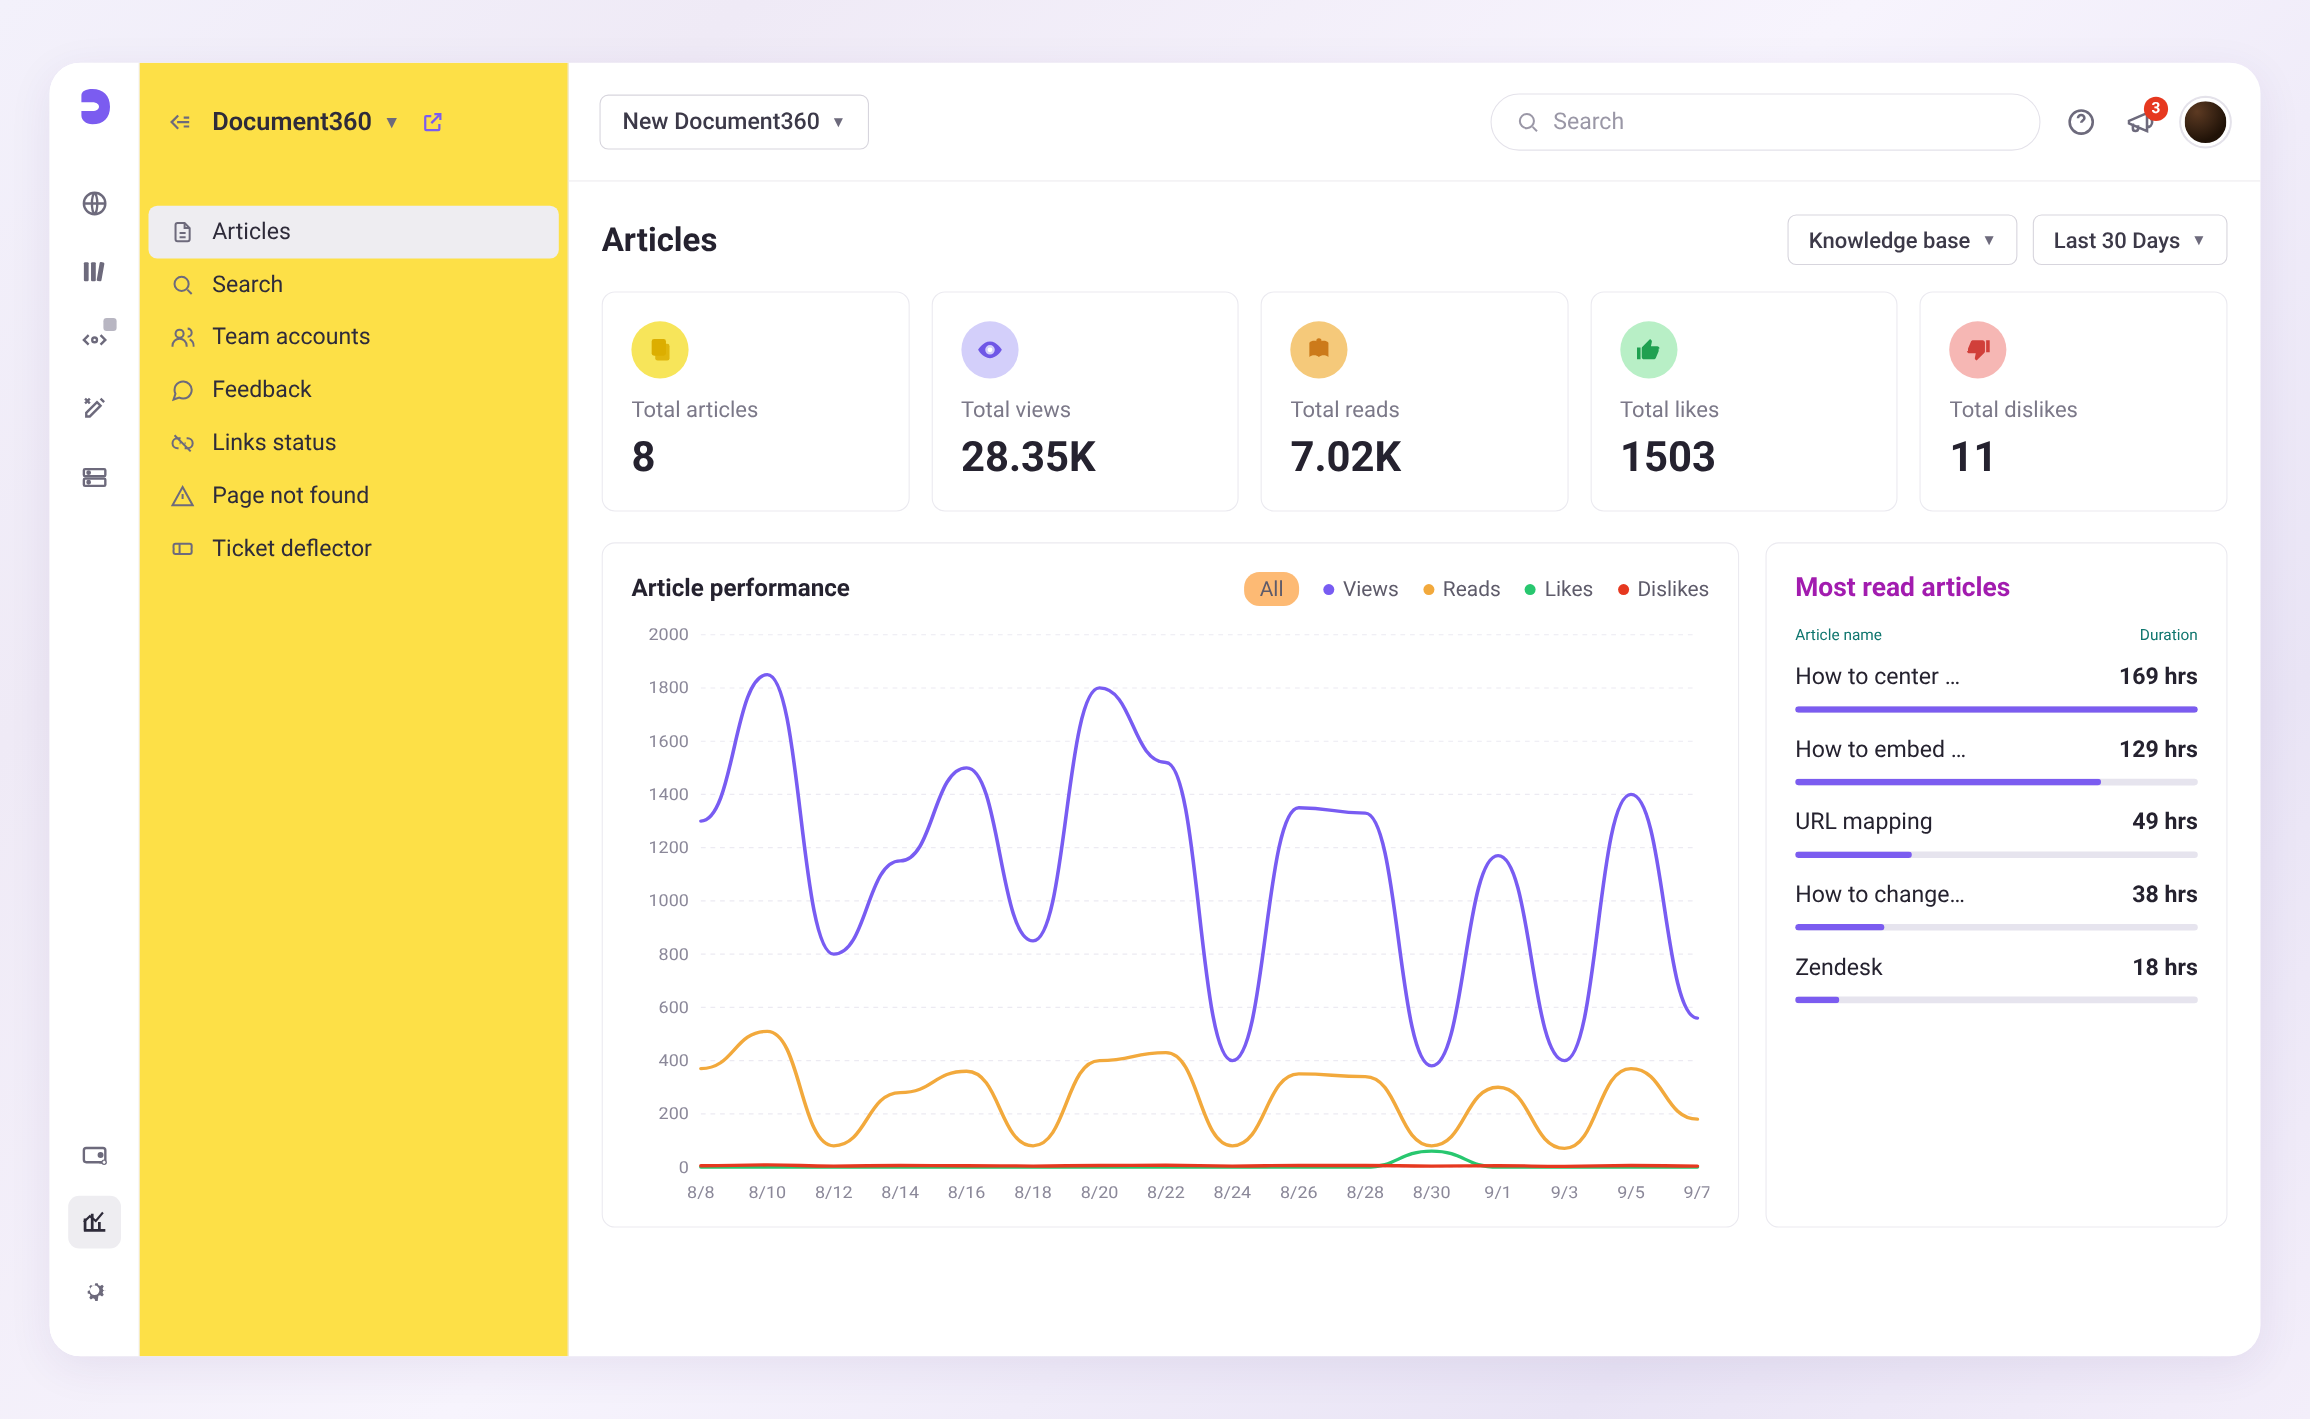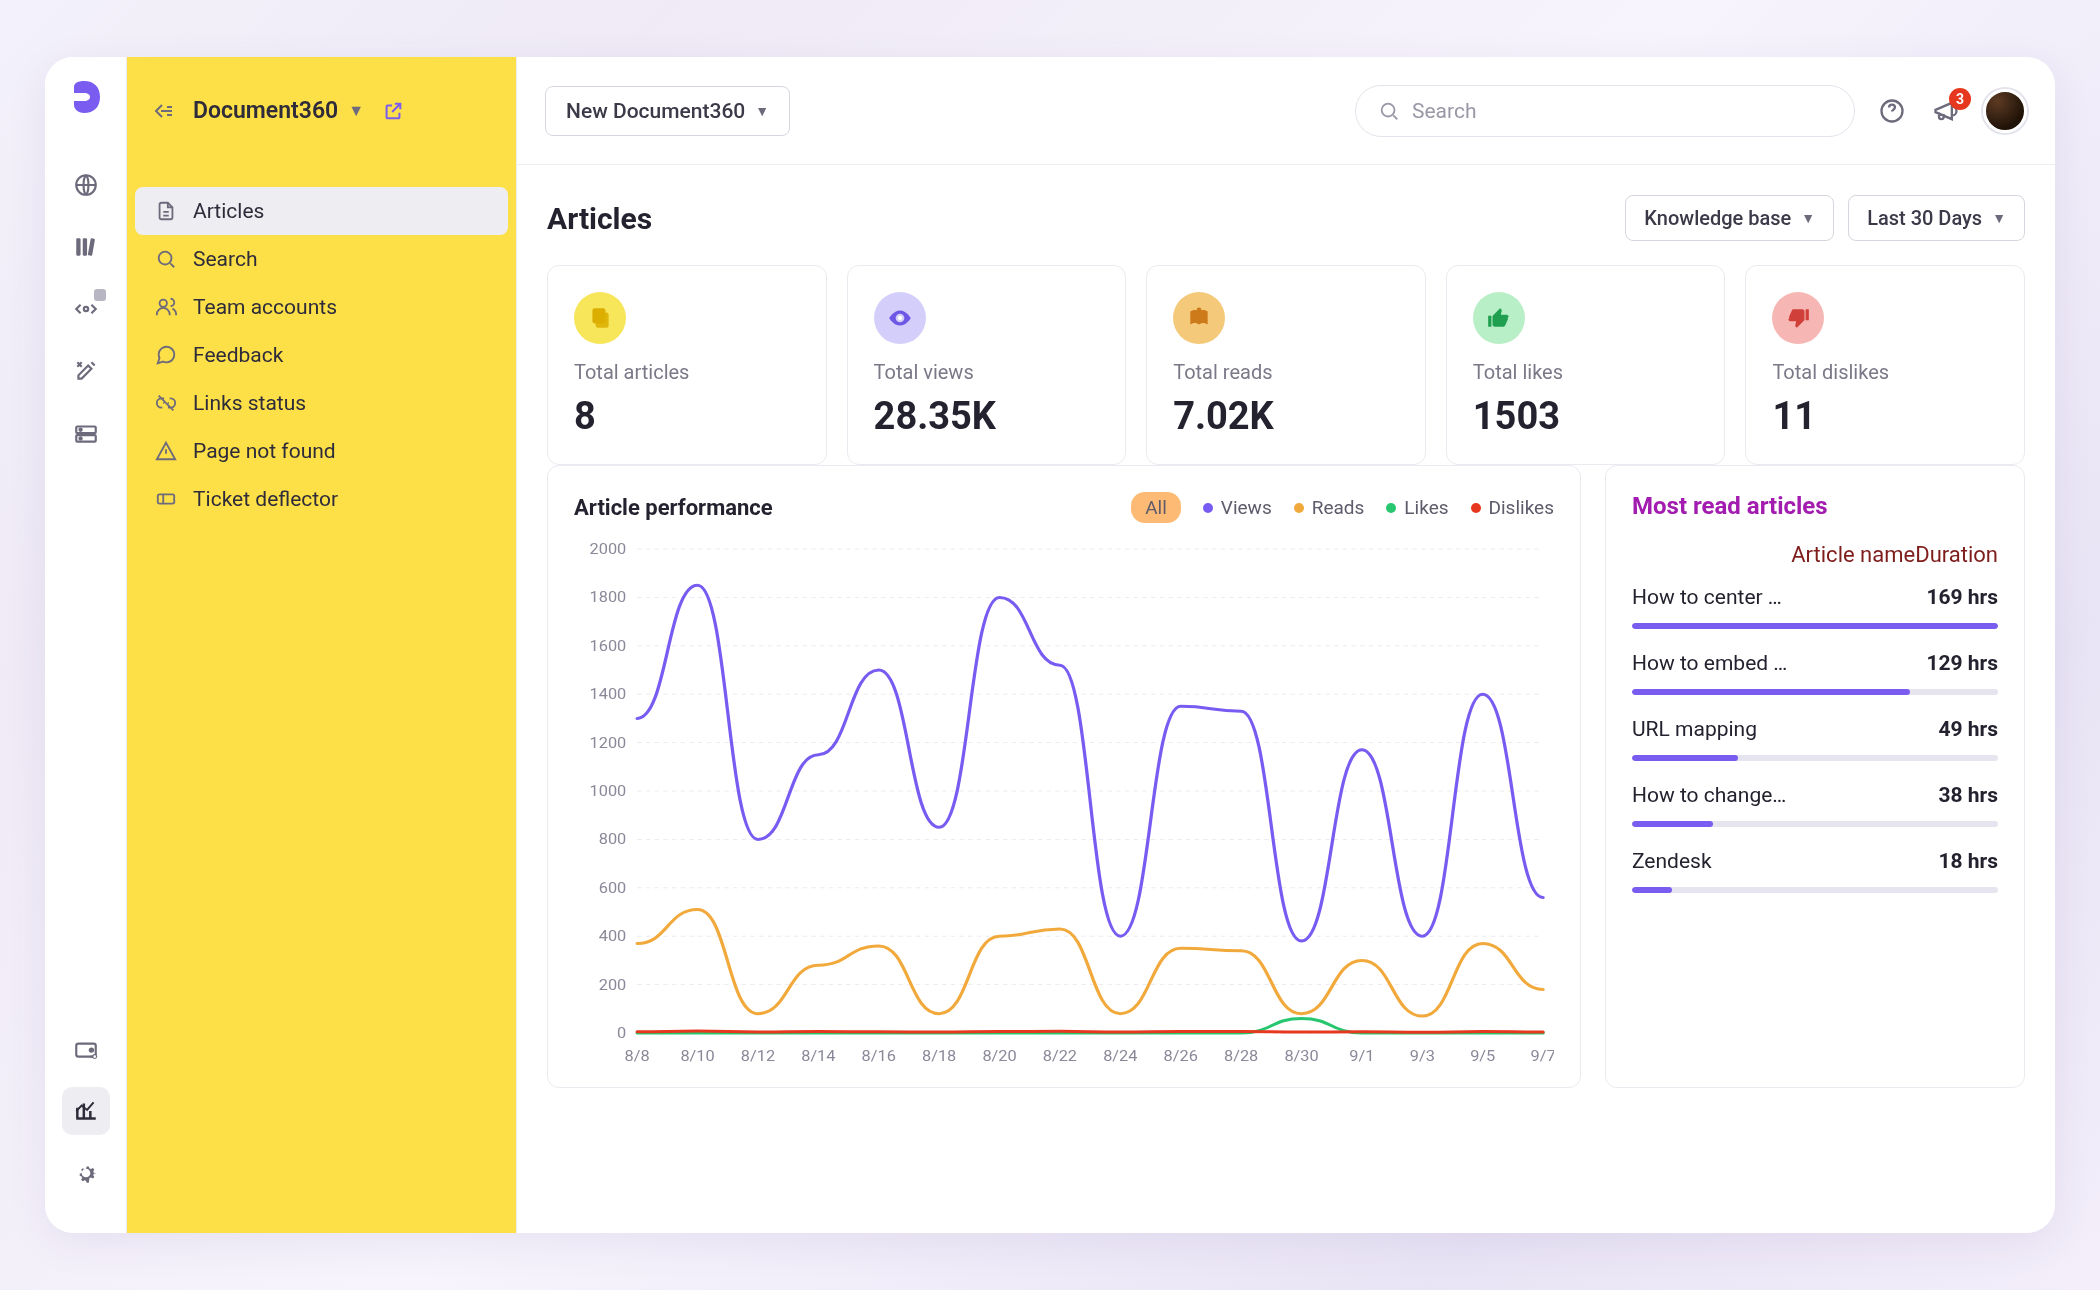--- a/index.html
+++ b/index.html
@@ -153,21 +153,21 @@
 .ph-spacer{flex:1;}
 .filter-btn {
   display:flex; align-items:center; gap:10px;
   background:#fff; border:1px solid #d7d5dd; border-radius:8px;
   padding:10px 18px; font-size:20px; color:#3c3948; font-weight:500;
 }
 .filter-btn .caret{color:#6d6a7c;font-size:14px;}
 
 
 .stats-row {
-  display:flex; gap:20px; 
+  display:flex; gap:20px; margin-bottom: 28px;
 }
 .stat-card {
   flex:1; background:#fff; border:1px solid #ebeaf0; border-radius:12px;
   padding: 26px; display:flex; flex-direction:column; gap:10px;
 }
 .stat-icon {
   width:52px; height:52px; border-radius:50%;
   display:flex; align-items:center; justify-content:center;
 }
 .stat-icon svg{width:26px;height:26px;}
@@ -196,22 +196,22 @@
 .chart-body{ position:relative; height: 530px; }
 .chart-body svg { width:100%; height:100%; }
 
 .side-card {
   width: 420px;
   background:#fff; border:1px solid #ebeaf0; border-radius:12px;
   padding:26px;
 }
 .side-title { font-size:24px; font-weight:700; color:#a21caf; margin-bottom: 22px;}
 .side-cols {
-  display:flex; justify-content:flex-end;
-  font-size:22px; color:#7f1d1d; margin-bottom: 18px;
+  display:flex; justify-content:space-between;
+  font-size:14px; color:#0f766e; margin-bottom: 18px;
 }
 .mra-row { margin-bottom: 22px; }
 .mra-top {
   display:flex; justify-content:space-between; align-items:baseline;
   font-size:21px; color:#25222f; margin-bottom: 14px;
 }
 .mra-top .name{ white-space:nowrap; overflow:hidden; text-overflow:ellipsis; max-width: 240px;}
 .mra-top .dur{ font-weight:700; }
 .mra-bar-bg {
   height:6px; background:#e6e4ee; border-radius:4px; overflow:hidden;

